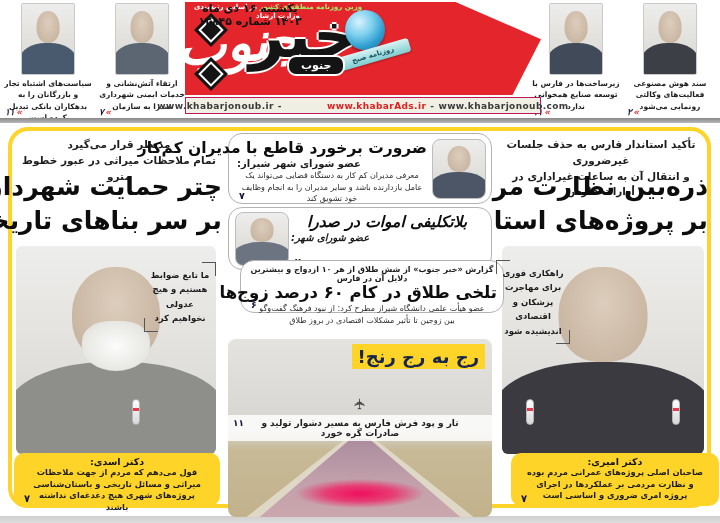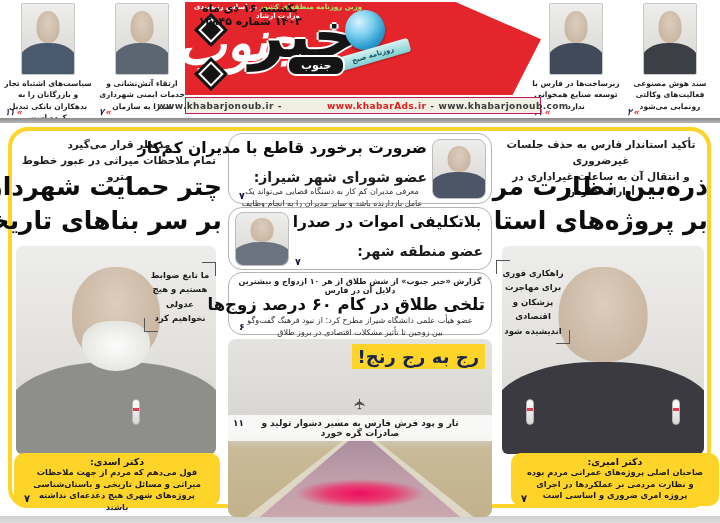--- a/index.html
+++ b/index.html
@@ -80,28 +80,28 @@
   .quote-box { position:absolute; z-index:4; top:453px; height:53px; background:#ffd428; border-radius:10px; text-align:center; padding:3px 14px; }
   .q-left { left:14px; width:206px; }
   .q-right { left:498px; width:208px;margin-left:13px; }
   .q-speaker { font-size:9.5px; font-weight:bold; color:#151515; }
   .q-text { font-size:8.3px; font-weight:bold; color:#1c1c1c; line-height:1.4; }
   .q-page { position:absolute; left:10px; bottom:2px; font-size:10px; font-weight:bold; color:#16163a; }
 
   .m-box { position:absolute; left:228px; width:264px; border:1.5px solid #b3b3b3; border-radius:14px; background:#fff; z-index:2; }
   .mb1 { top:133px; height:71px; }
   .mb2 { top:207px; height:63px; }
-  .mb3 { top:272px; height:63px; }
+  .mb3 { top:260px; height:53px;margin-left:12px; }
   .m-photo { position:absolute; width:54px; border:1px solid #bdbdbd; border-radius:8px; }
   .mp1 { right:5px; top:5px; height:60px; }
   .mp2 { left:6px; top:4px; height:54px; }
   .m-head { font-size:15.5px; font-weight:bold; color:#0e0e0e; text-align:center; white-space:nowrap; padding-top:5px; }
   .mb1 .m-head, .mb1 .m-sub, .mb1 .m-body { padding-left:8px; padding-right:64px; }
-  .mb2 .m-head, .mb2 .m-sub, .mb2 .m-body { padding-right:8px; padding-left:62px; }
-  .m-sub { font-size:14px; font-weight:bold; color:#1b1b1b; text-align:right; margin-top:12px; }
+  .mb2 .m-head, .mb2 .m-sub, .mb2 .m-body { padding-right:8px; padding-left:62px;font-style:italic; }
+  .m-sub { font-size:10px; font-weight:bold; color:#1b1b1b; text-align:left; margin-top:1px; }
   .m-body { font-size:8px; color:#2c2c2c; text-align:center; line-height:1.45; margin-top:1px; }
   .m-page { position:absolute; bottom:2px; font-size:9.5px; font-weight:bold; color:#16163a; }
   .pg1 { left:10px; } .pg2 { left:66px; } .pg3 { left:10px; }
   .m-kicker { font-size:8px; font-weight:bold; color:#1c1c1c; text-align:center; padding:4px 6px 0; }
   .mb3 .m-head { font-size:16.5px; padding:0 6px; }
   .mb3 .m-body { padding:0 14px; }
 
   
   .carpet { position:absolute; left:228px; top:339px; width:264px; height:178px; border-radius:8px; overflow:hidden; z-index:5; }
   .sky { position:absolute; inset:0; background:linear-gradient(180deg,#e4e3e0 0%,#d7d5d0 52%,#cdc5ae 58%,#c8ba97 62%,#c2b28c 100%); }
@@ -217,21 +217,21 @@
     <div class="m-photo mp1 person" style="--suit:#4c5666"></div>
     <div class="m-head">ضرورت برخورد قاطع با مدیران کم‌کار</div>
     <div class="m-sub">عضو شورای شهر شیراز:</div>
     <div class="m-body">معرفی مدیران کم کار به دستگاه قضایی می‌تواند یک عامل بازدارنده باشد و سایر مدیران را به انجام وظایف خود تشویق کند</div>
     <div class="m-page pg1">۷</div>
   </div>
 
   <div class="m-box mb2">
     <div class="m-photo mp2 person" style="--suit:#6b7480"></div>
     <div class="m-head">بلاتکلیفی اموات در صدرا</div>
-    <div class="m-sub">عضو منطقه شهر:</div>
+    <div class="m-sub">عضو شورای شهر:</div>
     <div class="m-page pg2">۷</div>
   </div>
 
   <div class="m-box mb3">
     <div class="m-kicker">گزارش «خبر جنوب» از شش طلاق از هر ۱۰ ازدواج و بیشترین دلایل آن در فارس</div>
     <div class="m-head">تلخی طلاق در کام ۶۰ درصد زوج‌ها</div>
     <div class="m-body">عضو هیأت علمی دانشگاه شیراز مطرح کرد: از نبود فرهنگ گفت‌وگو بین زوجین تا تأثیر مشکلات اقتصادی در بروز طلاق</div>
     <div class="m-page pg3">۶</div>
   </div>
 

